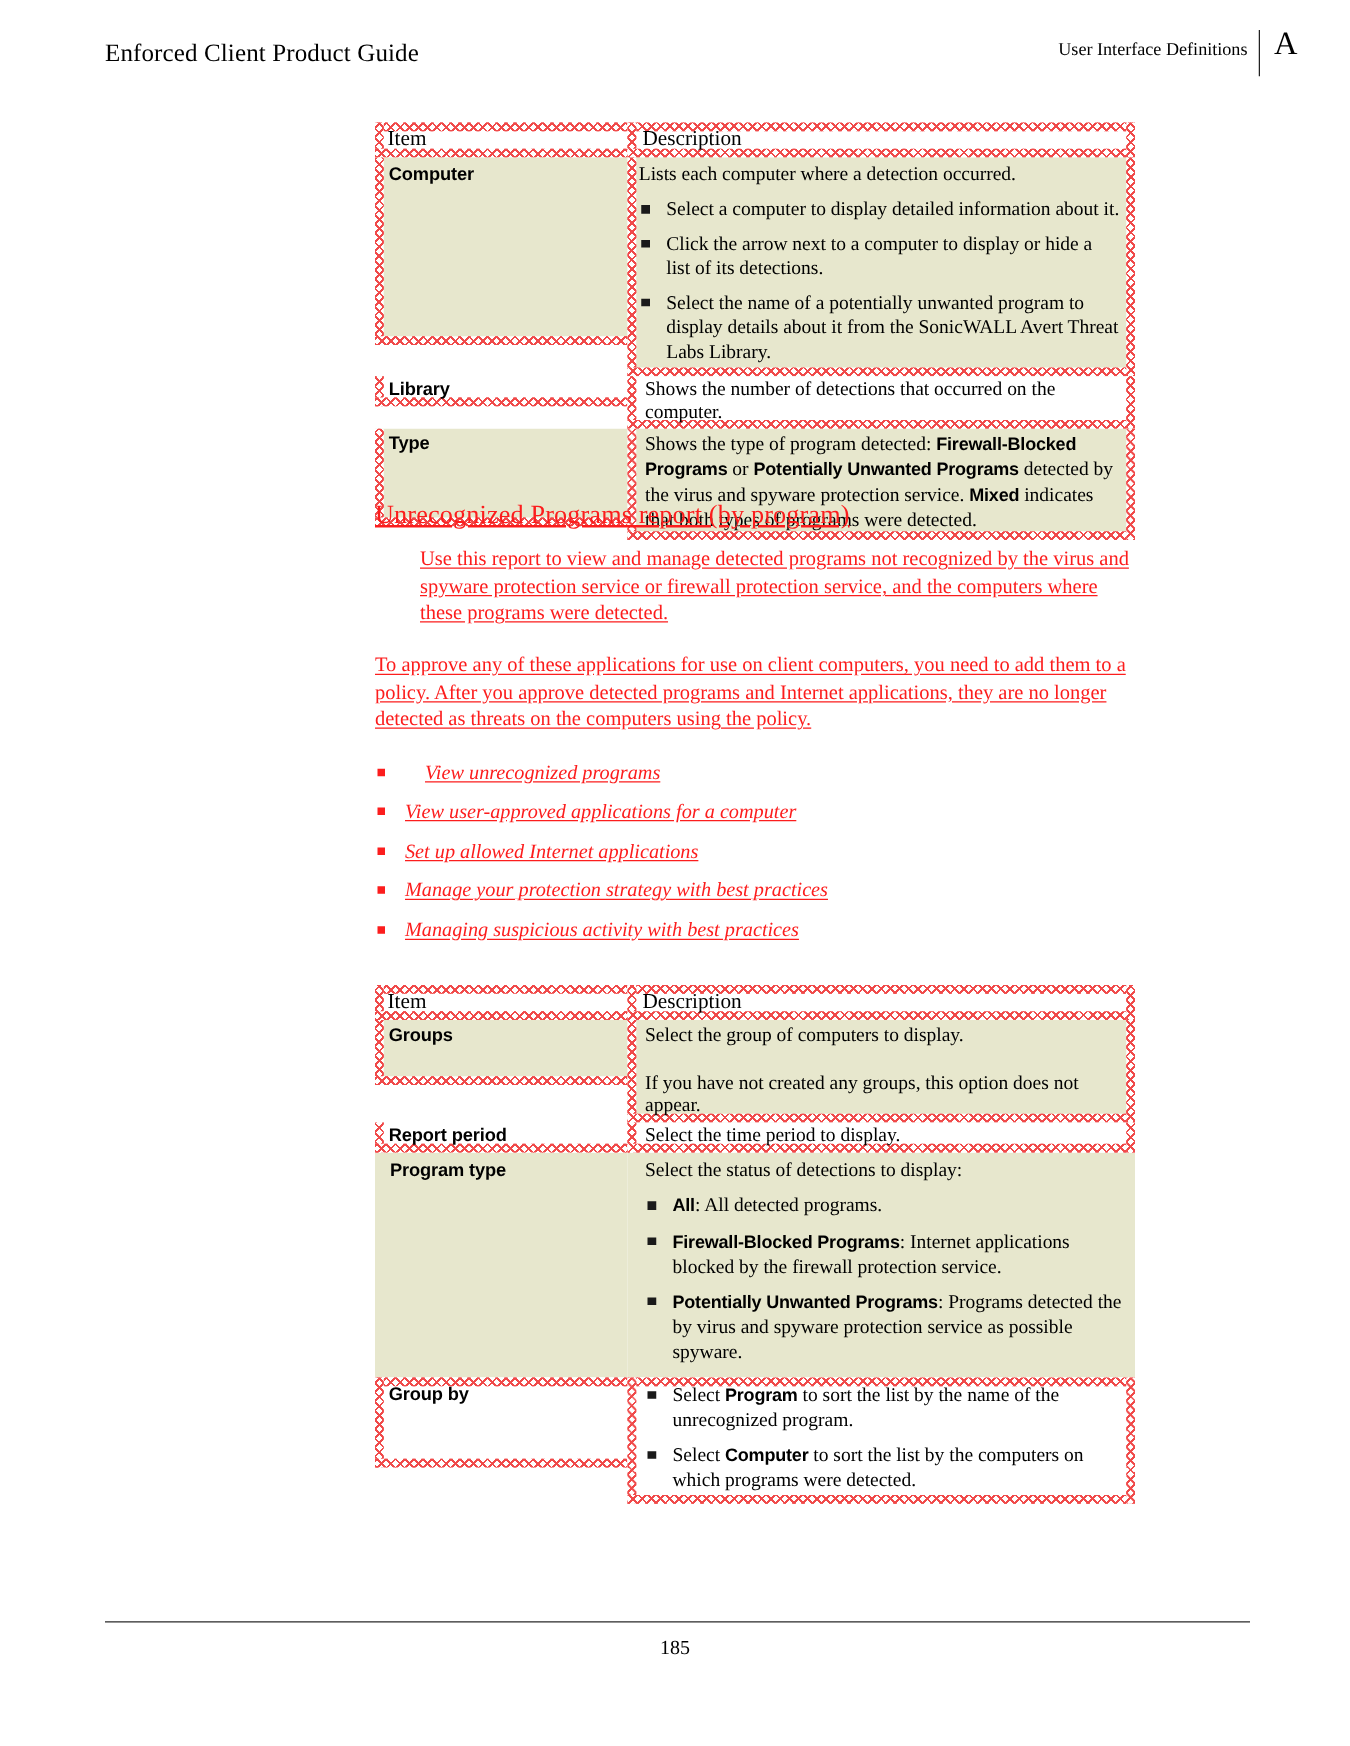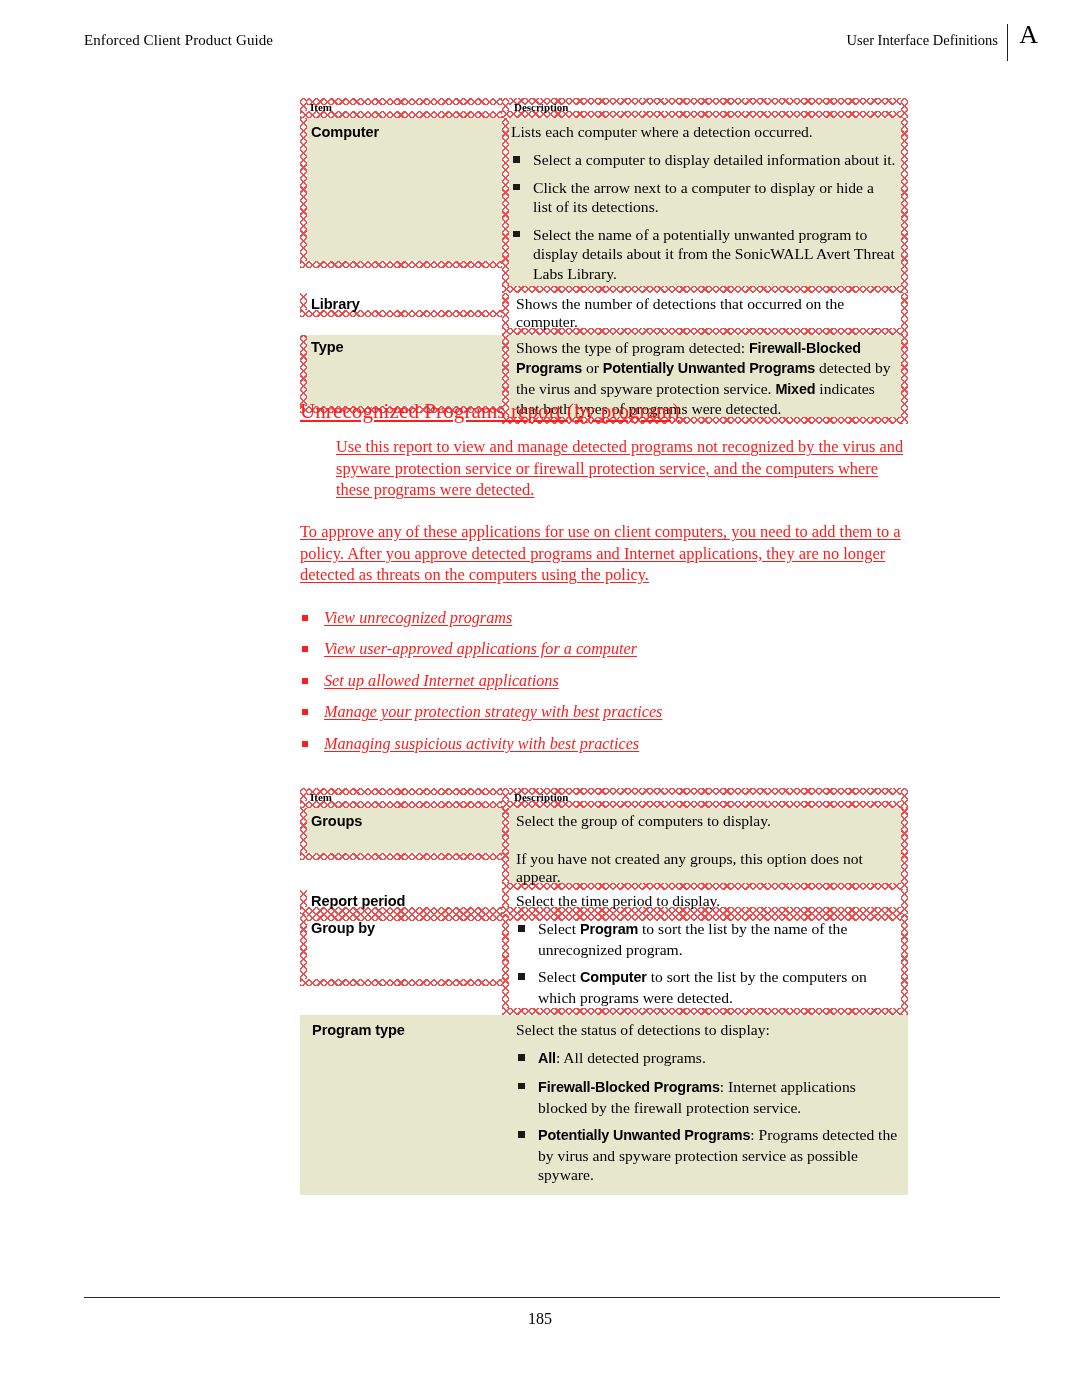--- a/index.html
+++ b/index.html
@@ -20,21 +20,21 @@
   .runhead {
     position: absolute;
     left: 0; right: 0;
     top: 32px;
     height: 34px;
   }
   .runhead .rh-left {
     position: absolute;
     left: 84px;
     top: 0;
-    font-size: 15px;
+    font-size: 20px;
     letter-spacing: .1px;
     white-space: nowrap;
     text-align: center;
   }
   .runhead .rh-right {
     position: absolute;
     right: 82px;
     top: 0;
     font-size: 14.5px;
     white-space: nowrap;
@@ -122,22 +122,22 @@
     vertical-align: top;
     padding: 0;
   }
   .cell-inner {
     padding: 5px 8px 7px 9px;
   }
   .col-item { width: 202px; }
   .col-desc { width: 406px; }
 
   .hdr .cell-inner {
-    font-weight: bold;
-    font-size: 11px;
+    font-weight: normal;
+    font-size: 17px;
     padding-top: 3px;
     padding-bottom: 4px;
   }
   .itemlabel {
     font-family: "Liberation Sans", "DejaVu Sans", sans-serif;
     font-weight: bold;
     font-size: 14.6px;
     letter-spacing: -.1px;
   }
   .uiterm {
@@ -331,21 +331,21 @@
 <div class="content" style="top:398px;">
   <h2 class="sec-title rev rev-u">Unrecognized Programs report (by program)</h2>
 
   <p class="body rev rev-u" style="margin-top:12px;margin-left:36px;">Use this report to view and manage detected programs not recognized by the virus and spyware protection service or firewall protection service, and the computers where these programs were detected.</p>
 
   <p class="body rev rev-u" style="margin-top:20px;">To approve any of these applications for use on client computers, you need to add them to a policy. After you approve detected programs and Internet applications, they are no longer detected as threats on the computers using the policy.</p>
 
   <ul class="linklist" style="margin-top:22px;">
     <li>
       <span class="sq"></span>
-      <a class="rev rev-u" href="#" style="color:#fc1d1d; text-decoration:underline;">View unrecognized programs</a>
+      <a class="rev rev-u" href="#" style="color:#fc1d1d; text-decoration:underline;margin-left:16px;">View unrecognized programs</a>
     </li>
     <li>
       <span class="sq"></span>
       <a class="rev rev-u" href="#" style="color:#fc1d1d; text-decoration:underline;">View user-approved applications for a computer</a>
     </li>
     <li>
       <span class="sq"></span>
       <a class="rev rev-u" href="#" style="color:#fc1d1d; text-decoration:underline;">Set up allowed Internet applications</a>
     </li>
     <li>
@@ -430,53 +430,20 @@
           <div class="hatch h-b"></div>
           <div class="hatch h-r"></div>
           <div class="cell-inner" style="position:relative; padding:2px 8px 4px 14px;">
             <span>Select the time period to display.</span>
           </div>
         </div>
       </td>
     </tr>
 
     <tr>
-      <td>
-        <div class="hatchwrap fill-white" style="min-height:72px;">
-          <div class="hatch h-t"></div>
-          <div class="hatch h-l"></div>
-          <div class="hatch h-b"></div>
-          <div class="cell-inner" style="position:relative; padding-left:11px; padding-top:5px;">
-            <span class="itemlabel">Group by</span>
-          </div>
-        </div>
-      </td>
-      <td>
-        <div class="hatchwrap fill-white" style="min-height:72px;">
-          <div class="hatch h-t"></div>
-          <div class="hatch h-l"></div>
-          <div class="hatch h-b"></div>
-          <div class="hatch h-r"></div>
-          <div class="cell-inner" style="position:relative; padding:4px 10px 6px 14px;">
-            <ul class="cellbul" style="margin-top:1px;">
-              <li>
-                <span class="sq"></span>
-                <span>Select </span><span class="uiterm">Program</span><span> to sort the list by the name of the unrecognized program.</span>
-              </li>
-              <li>
-                <span class="sq"></span>
-                <span>Select </span><span class="uiterm">Computer</span><span> to sort the list by the computers on which programs were detected.</span>
-              </li>
-            </ul>
-          </div>
-        </div>
-      </td>
-    </tr>
-
-    <tr>
       <td class="fill-khaki">
         <div class="cell-inner" style="padding:6px 8px 8px 12px; min-height:110px;">
           <span class="itemlabel">Program type</span>
         </div>
       </td>
       <td class="fill-khaki">
         <div class="cell-inner" style="padding:6px 10px 8px 14px; min-height:110px;">
           <div>Select the status of detections to display:</div>
           <ul class="cellbul">
             <li>
@@ -488,17 +455,50 @@
               <span class="uiterm">Firewall-Blocked Programs</span><span>: Internet applications blocked by the firewall protection service.</span>
             </li>
             <li>
               <span class="sq"></span>
               <span class="uiterm">Potentially Unwanted Programs</span><span>: Programs detected the by virus and spyware protection service as possible spyware.</span>
             </li>
           </ul>
         </div>
       </td>
     </tr>
+
+    <tr>
+      <td>
+        <div class="hatchwrap fill-white" style="min-height:72px;">
+          <div class="hatch h-t"></div>
+          <div class="hatch h-l"></div>
+          <div class="hatch h-b"></div>
+          <div class="cell-inner" style="position:relative; padding-left:11px; padding-top:5px;">
+            <span class="itemlabel">Group by</span>
+          </div>
+        </div>
+      </td>
+      <td>
+        <div class="hatchwrap fill-white" style="min-height:72px;">
+          <div class="hatch h-t"></div>
+          <div class="hatch h-l"></div>
+          <div class="hatch h-b"></div>
+          <div class="hatch h-r"></div>
+          <div class="cell-inner" style="position:relative; padding:4px 10px 6px 14px;">
+            <ul class="cellbul" style="margin-top:1px;">
+              <li>
+                <span class="sq"></span>
+                <span>Select </span><span class="uiterm">Program</span><span> to sort the list by the name of the unrecognized program.</span>
+              </li>
+              <li>
+                <span class="sq"></span>
+                <span>Select </span><span class="uiterm">Computer</span><span> to sort the list by the computers on which programs were detected.</span>
+              </li>
+            </ul>
+          </div>
+        </div>
+      </td>
+    </tr>
   </tbody>
 </table>
 
 <div class="footrule"></div>
 <div class="pageno">185</div>
 
 </body></html>

